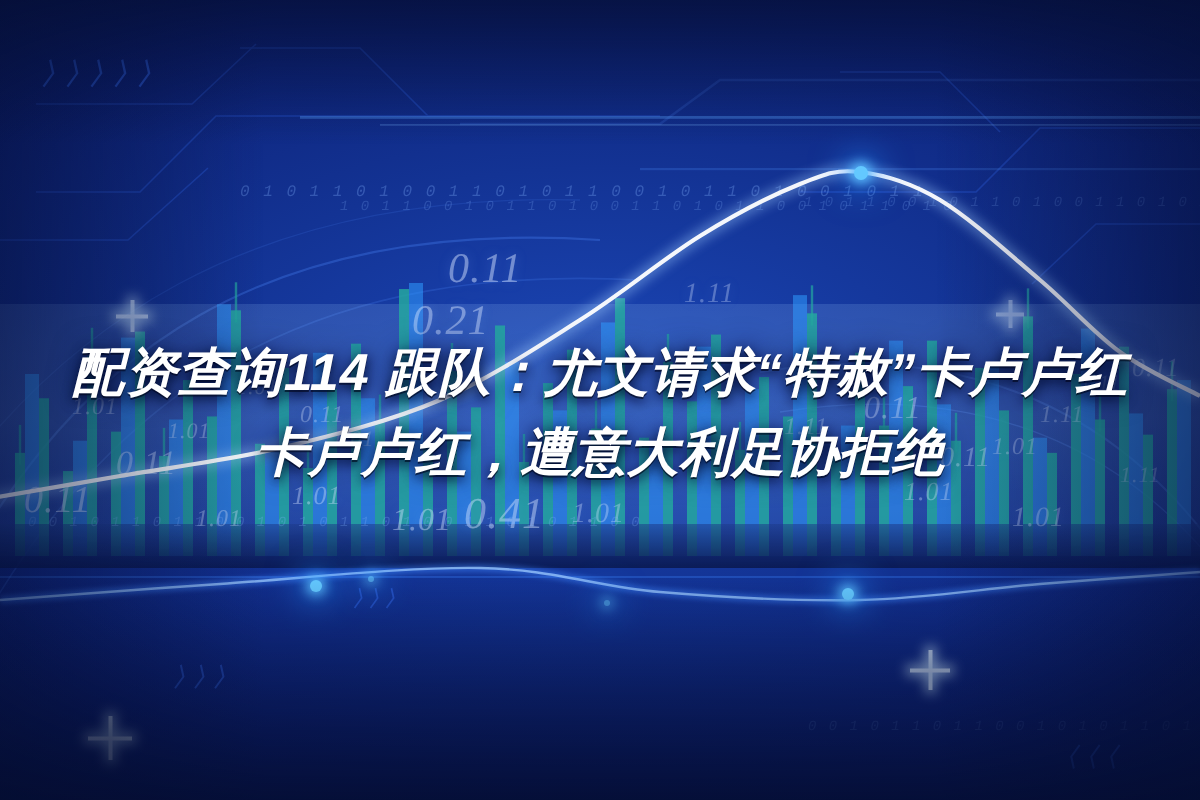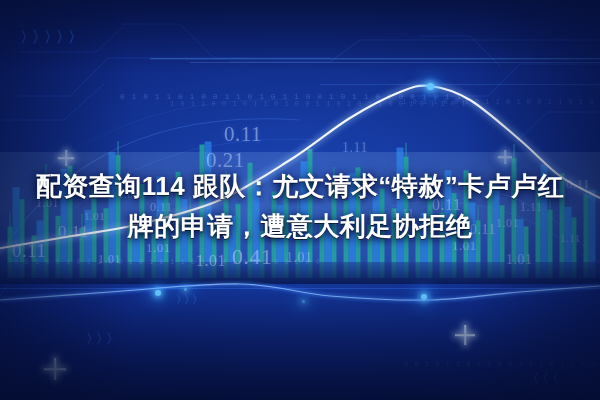--- a/index.html
+++ b/index.html
@@ -1,21 +1,21 @@
 <!DOCTYPE html>
 <html><head>
 <meta charset="utf-8">
 <style>
   html,body{margin:0;padding:0;}
   body{
     width:600px;height:400px;overflow:hidden;
     font-family:"Liberation Sans","DejaVu Sans",sans-serif;
     background:#0a1f6b;
   }
-  #stage{position:relative;width:600px;height:400px;overflow:hidden;background:#0b2070;}
+  #stage{position:relative;width:600px;height:400px;overflow:hidden;background:#0b2070;font-style:italic;}
 
   
   .bg-base{position:absolute;inset:0;
     background:
       radial-gradient(120% 90% at 50% 48%, #1b47b8 0%, #133394 30%, #0d2278 55%, #091a5e 80%, #07144c 100%);
   }
   .bg-vign{position:absolute;inset:0;
     background:
       linear-gradient(180deg, rgba(5,14,52,.75) 0%, rgba(5,14,52,0) 18%, rgba(5,14,52,0) 72%, rgba(4,12,46,.85) 100%),
       linear-gradient(90deg, rgba(5,14,52,.55) 0%, rgba(5,14,52,0) 22%, rgba(5,14,52,0) 78%, rgba(5,14,52,.55) 100%);
@@ -266,16 +266,16 @@
 
   <div class="star" style="left:44px;top:358px;width:22px;height:22px;opacity:.9;"></div>
   <div class="star" style="left:455px;top:325px;width:20px;height:20px;opacity:.85;"></div>
   <div class="star" style="left:58px;top:150px;width:16px;height:16px;opacity:.7;"></div>
   <div class="star" style="left:498px;top:150px;width:14px;height:14px;opacity:.55;"></div>
 
   <div class="bg-vign"></div>
 
   <div class="headline">
     <span class="hl-line">配资查询114 跟队：尤文请求“特赦”卡卢卢红</span>
-    <span class="hl-line">牌的申请，遭意大利足协拒绝</span>
+    <span class="hl-line">卡卢卢红，遭意大利足协拒绝</span>
   </div>
 
 </div>
 
 </body></html>

